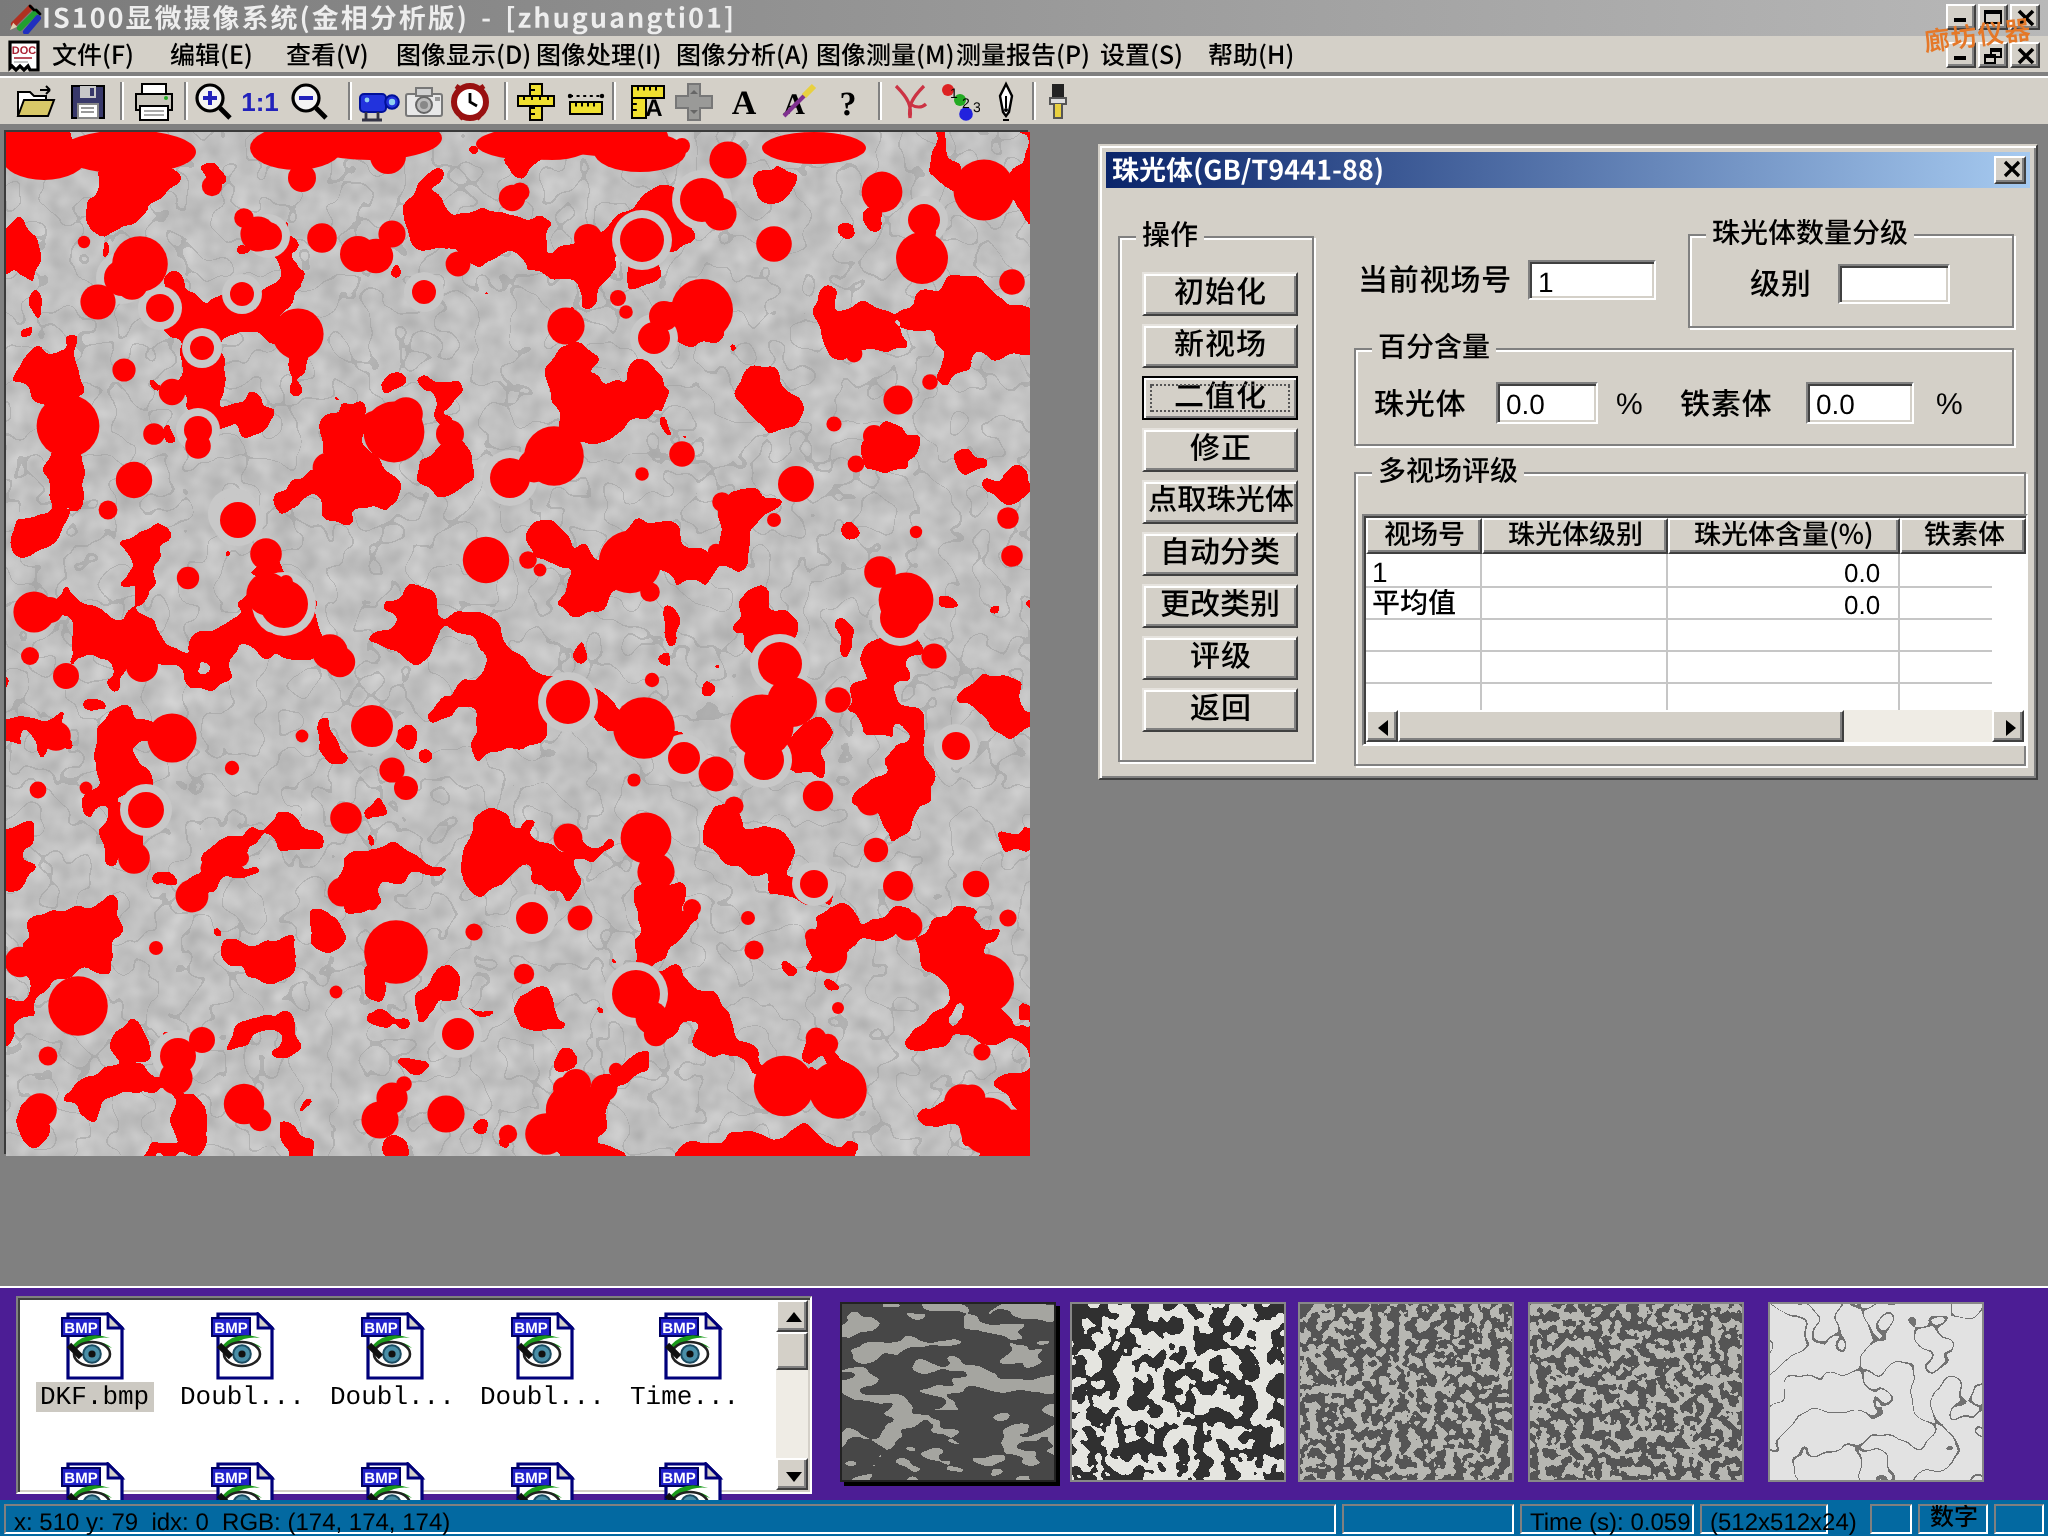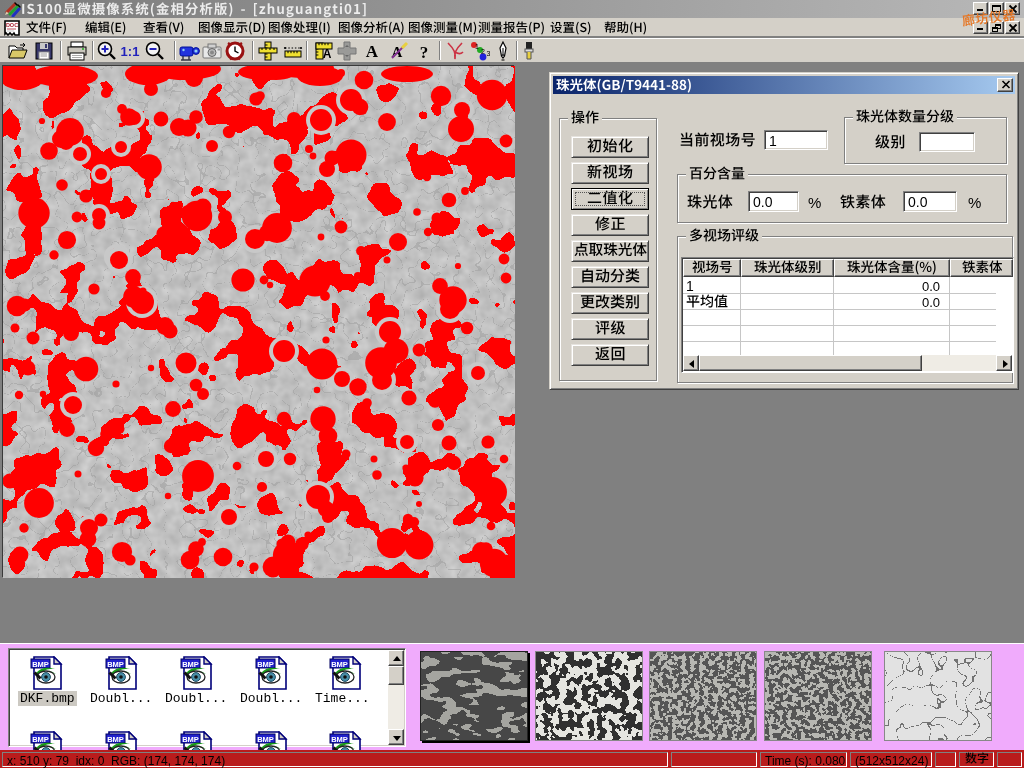--- a/index.html
+++ b/index.html
@@ -52,30 +52,30 @@
   box-shadow:inset -1px -1px 0 #808080; display:flex; align-items:center; justify-content:center; }
 .gv { position:absolute; top:19px; bottom:17px; width:1px; background:#c6c6c6; }
 .gh { position:absolute; left:1px; right:17px; height:1px; background:#c6c6c6; }
 .gcell { position:absolute; font-size:14px; }
 
 .sb { position:absolute; background:#efece5; }
 .sbtn { position:absolute; background:#d4d0c8; border:1px solid; border-color:#fff #404040 #404040 #fff; box-shadow:inset -1px -1px 0 #808080; }
 .sth { position:absolute; background:#d4d0c8; border:1px solid; border-color:#fff #404040 #404040 #fff; box-shadow:inset -1px -1px 0 #808080; }
 .arr { position:absolute; width:0; height:0; }
 
-#bottom { position:absolute; left:0; top:643px; width:1024px; height:107px; background:#f0abfc; border-top:1px solid #fff; }
+#bottom { position:absolute; left:0; top:643px; width:1024px; height:107px; background:#4c1d95; border-top:1px solid #fff; }
 #filebox { position:absolute; left:8px; top:4px; width:398px; height:99px; background:#fff;
   border:1px solid; border-color:#808080 #fff #fff #808080; box-shadow:inset 1px 1px 0 #404040, inset -1px -1px 0 #d4d0c8; }
 .fic { position:absolute; top:7px; width:34px; height:34px; }
 .fic2 { position:absolute; top:82px; width:34px; height:34px; }
 .flbl { position:absolute; top:42px; font-family:"Liberation Mono",monospace; font-size:13px; white-space:nowrap; }
 .thumb { position:absolute; top:7px; width:108px; height:90px; border:1px solid #888; }
 .thumb svg { display:block; }
 
-#statusbar { position:absolute; left:0; top:750px; width:1024px; height:18px; background:#b91c1c; font-size:12px; }
+#statusbar { position:absolute; left:0; top:750px; width:1024px; height:18px; background:#0369a1; font-size:12px; }
 .sp { position:absolute; top:2px; height:15px; border:1px solid; border-color:#808080 #fff #fff #808080; padding:1px 0 0 4px; white-space:nowrap; }
 </style></head>
 <body>
 <svg width="0" height="0" style="position:absolute">
     <defs>
       <path id="g0" d="M91 0V741H239V0Z"></path>
       <path id="g1" d="M312 -14Q238 -14 167 14Q96 42 42 94L127 196Q166 159 217 136Q267 114 315 114Q373 114 403 137Q433 160 433 199Q433 227 419 243Q404 260 379 273Q354 286 321 299L223 342Q186 357 151 383Q117 408 95 447Q72 486 72 540Q72 601 105 649Q138 697 196 726Q254 754 328 754Q394 754 455 729Q516 704 561 658L486 566Q451 595 413 611Q375 627 328 627Q280 627 251 606Q223 586 223 549Q223 523 239 506Q255 489 281 476Q307 464 338 451L435 412Q480 394 513 367Q547 340 565 302Q584 264 584 210Q584 150 551 99Q519 48 458 17Q398 -14 312 -14Z"></path>
       <path id="g2" d="M82 0V120H242V587H107V679Q163 689 203 704Q244 718 279 741H388V120H527V0Z"></path>
       <path id="g3" d="M295 -14Q220 -14 164 30Q107 73 76 159Q44 246 44 374Q44 501 76 586Q107 670 164 712Q220 754 295 754Q371 754 427 712Q483 669 514 585Q546 501 546 374Q546 246 514 159Q483 73 427 30Q371 -14 295 -14ZM295 101Q328 101 353 126Q378 151 392 210Q406 270 406 374Q406 477 392 536Q378 594 353 617Q328 641 295 641Q264 641 238 617Q213 594 198 536Q183 477 183 374Q183 270 198 210Q213 151 238 126Q264 101 295 101Z"></path>
       <path id="g4" d="M277 558V490H718V558ZM277 712V645H718V712ZM159 804H841V397H159ZM30 70H970V-45H30ZM326 366H440V6H326ZM556 366H669V7H556ZM803 349 905 305Q876 253 842 200Q809 148 780 111L688 153Q708 179 729 213Q751 246 771 282Q791 318 803 349ZM104 303 196 342Q213 312 232 277Q250 242 268 209Q285 176 294 152L197 106Q188 131 172 165Q156 200 139 236Q121 272 104 303Z"></path>
@@ -1318,22 +1318,22 @@
         </filter>
         <rect width="106" height="88" fill="#e2e2e2"></rect>
         <rect width="106" height="88" filter="url(#t5)"></rect>
       </svg>
     </div>
 </div>
 
 <div id="statusbar">
   <div class="sp" style="left:2px;width:666px">x: 510 y: 79&nbsp; idx: 0&nbsp; RGB: (174, 174, 174)</div>
   <div class="sp" style="left:671px;width:86px"></div>
-  <div class="sp" style="left:760px;width:87px">Time (s): 0.080</div>
-  <div class="sp" style="left:850px;width:82px">(512x512x24)</div>
+  <div class="sp" style="left:760px;width:87px">Time (s): 0.059</div>
+  <div class="sp" style="left:850px;width:64px">(512x512x24)</div>
   <div class="sp" style="left:935px;width:21px"></div>
   <div class="sp" style="left:959px;width:35px;display:flex;align-items:center;justify-content:center;padding:0">
       <svg width="24" height="15" style="display:block">
         <g fill="#000" transform="translate(0,10.6) scale(0.012000,-0.012000)">
           <use href="#g81" x="0"></use>
           <use href="#g115" x="1000"></use>
         </g>
       </svg>
     </div>
   <div class="sp" style="left:997px;width:25px"></div>

